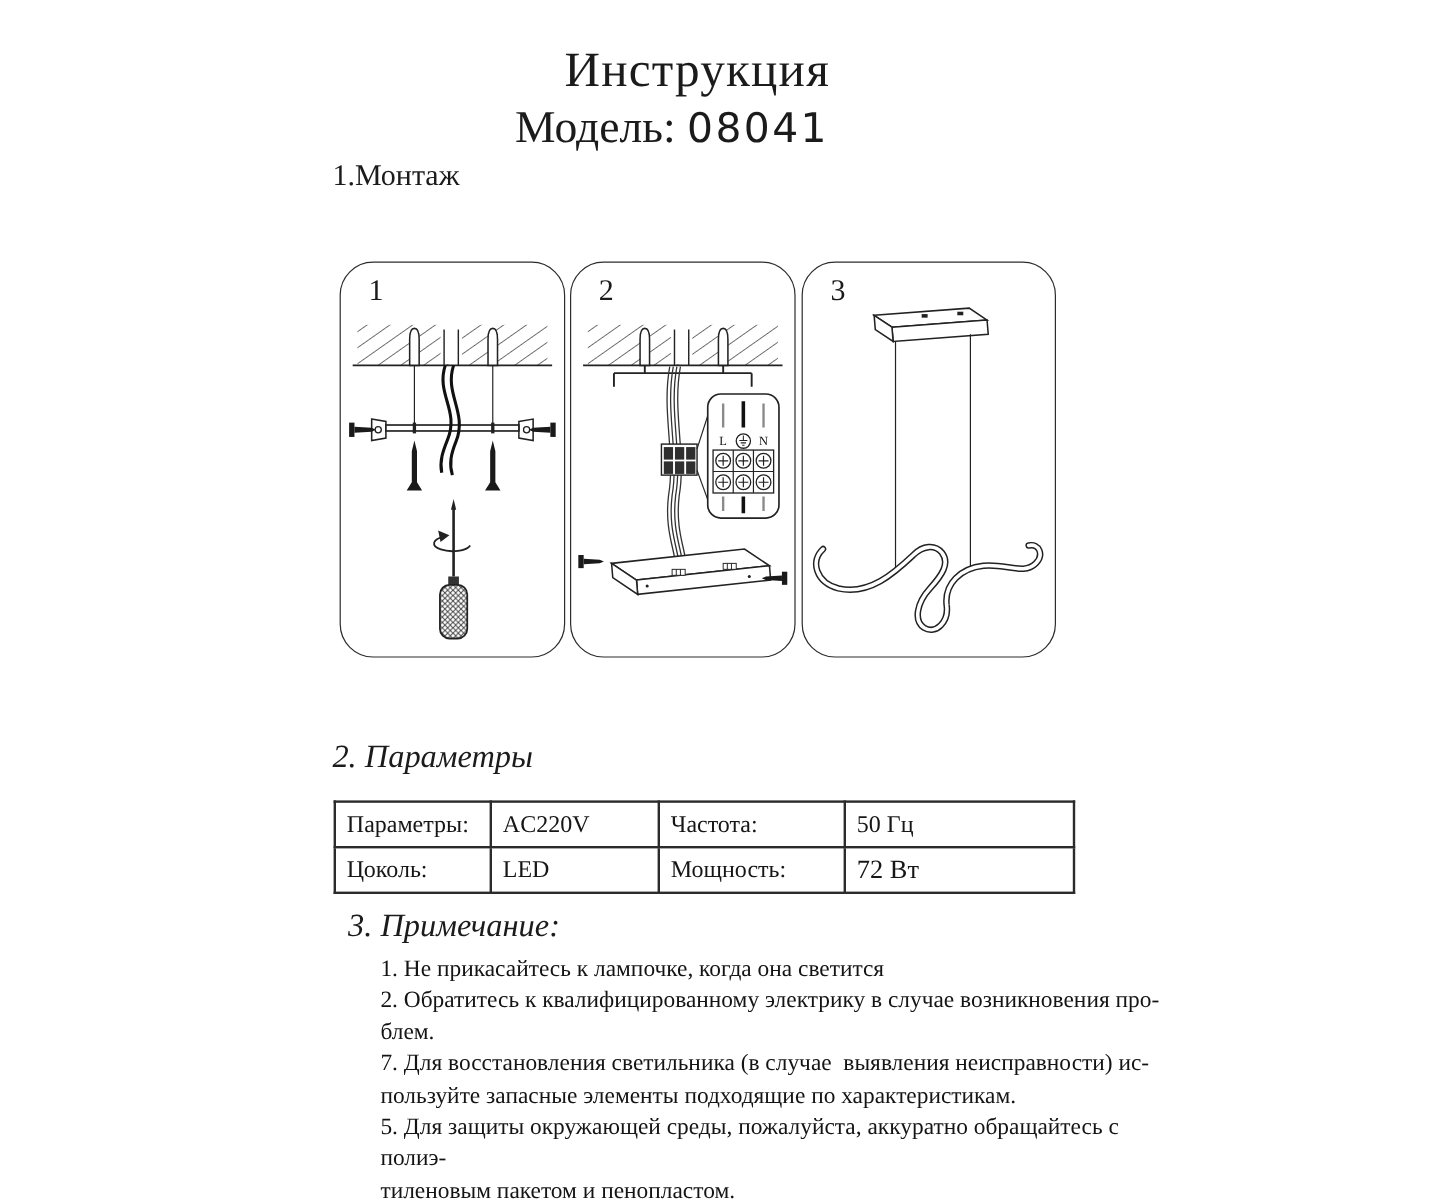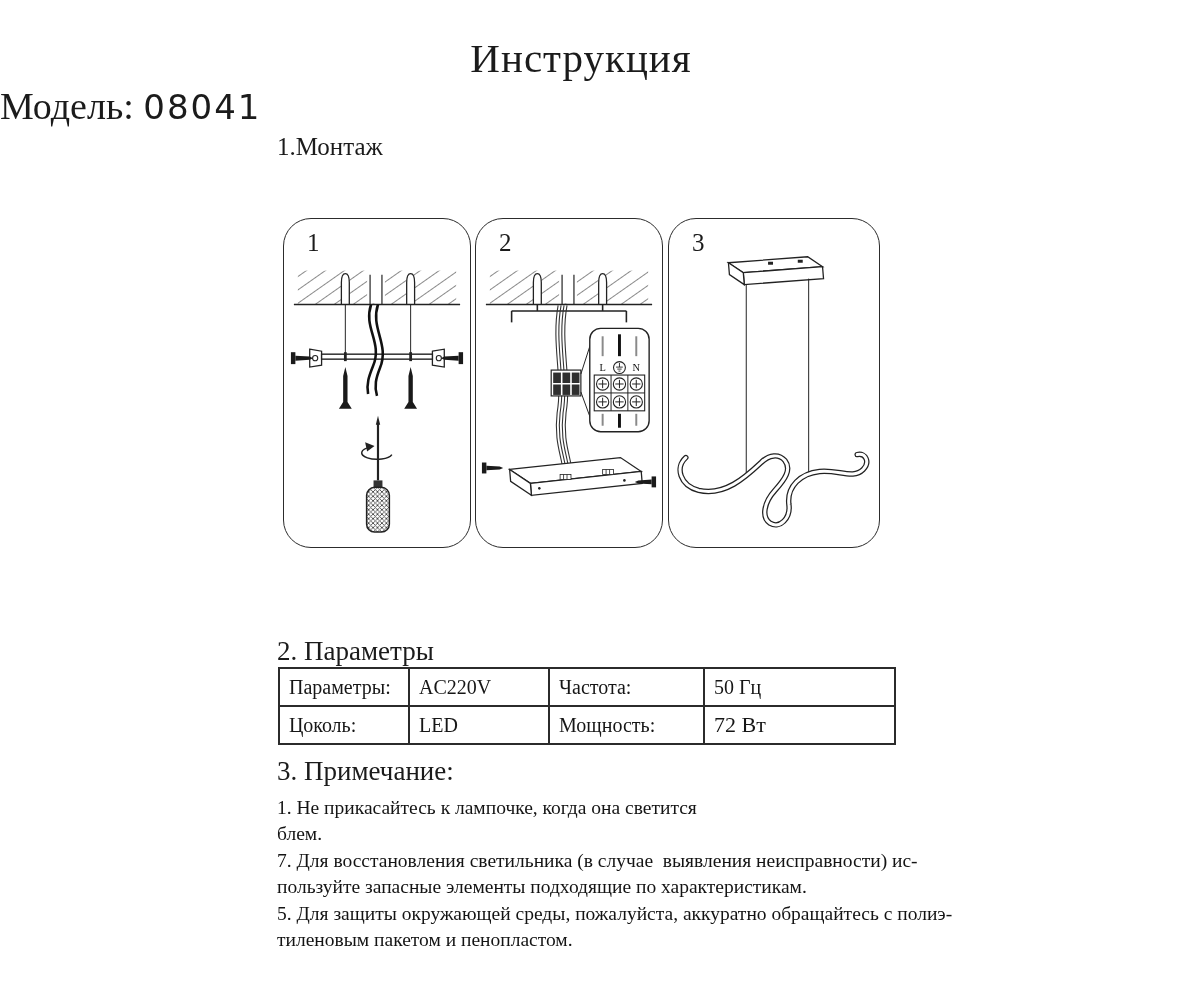--- a/index.html
+++ b/index.html
@@ -1,39 +1,39 @@
 <!DOCTYPE html>
 <html><head>
 <meta charset="utf-8">
 <style>
   html,body{margin:0;padding:0;background:#fff;}
   .page{position:relative;width:1200px;height:1000px;background:#ffffff;
         font-family:"Liberation Serif","DejaVu Serif",serif;color:#1b1b1b;overflow:hidden;}
   .doc-title{position:absolute;top:34px;left:0;width:1162px;text-align:center;
              font-size:41px;letter-spacing:1px;}
-  .model-line{position:absolute;top:84px;left:0;width:1120px;font-size:38px;}
+  .model-line{position:absolute;top:84px;left:0;width:1120px;text-align:center;font-size:38px;}
   .model-number{font-family:"DejaVu Sans",sans-serif;font-size:34px;letter-spacing:2px;}
   .h-montage{position:absolute;top:133px;left:277px;font-size:25px;}
   .panel{position:absolute;top:218px;height:330px;box-sizing:border-box;
          border:1.6px solid #2c2c2c;border-radius:28px;background:#fff;}
   .panel1{left:283px;width:188px;}
   .panel2{left:475px;width:188px;}
   .panel3{left:668px;width:212px;}
   .step-num{position:absolute;top:10px;left:23px;font-size:25px;color:#1b1b1b;}
   .panel svg{position:absolute;left:0;top:0;width:100%;height:100%;}
-  .h-params{position:absolute;top:636px;left:277px;font-size:27px;}
+  .h-params{position:absolute;top:615px;left:277px;font-size:27px;font-style:italic;}
   table.params{position:absolute;top:667px;left:278px;width:616px;border-collapse:collapse;
                table-layout:fixed;font-size:20px;color:#161616;}
   table.params td{border:2px solid #2b2b2b;height:36px;padding:0 4px 0 9px;
                   vertical-align:middle;overflow:hidden;white-space:nowrap;}
   td.big-val{font-size:22px;}
-  .h-notes{position:absolute;top:756px;left:277px;font-size:27px;}
+  .h-notes{position:absolute;top:756px;left:290px;font-size:27px;font-style:italic;}
   .notes{position:absolute;top:795px;left:277px;width:700px;font-size:19.5px;
          line-height:26.4px;color:#141414;}
-  .note-line{white-space:pre-wrap;}
+  .note-line{white-space:pre-wrap;margin-left:40px;}
   svg text{font-family:"Liberation Serif","DejaVu Serif",serif;}
 </style>
 </head>
 <body>
 
 <div class="page">
 
   <div class="doc-title">Инструкция</div>
   <div class="model-line"><span>Модель:</span>&nbsp;<span class="model-number">08041</span></div>
 
@@ -238,20 +238,21 @@
       <td>Мощность:</td>
       <td class="big-val">72 Вт</td>
     </tr>
   </tbody>
     </table>
 
   <div class="h-notes">3. Примечание:</div>
 
   <div class="notes">
     <div class="note-line">1. Не прикасайтесь к лампочке, когда она светится</div>
+    <div class="note-line">2. Обратитесь к квалифицированному электрику в случае возникновения про-</div>
     <div class="note-line">блем.</div>
     <div class="note-line">7. Для восстановления светильника (в случае  выявления неисправности) ис-</div>
     <div class="note-line">пользуйте запасные элементы подходящие по характеристикам.</div>
     <div class="note-line">5. Для защиты окружающей среды, пожалуйста, аккуратно обращайтесь с полиэ-</div>
     <div class="note-line">тиленовым пакетом и пенопластом.</div>
   </div>
 
 </div>
 
 </body></html>

